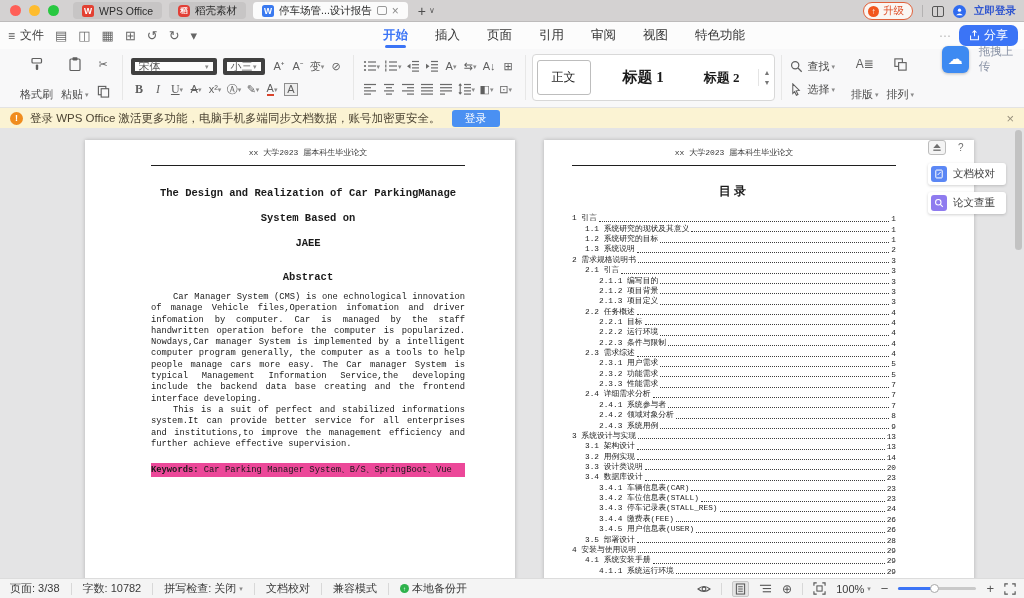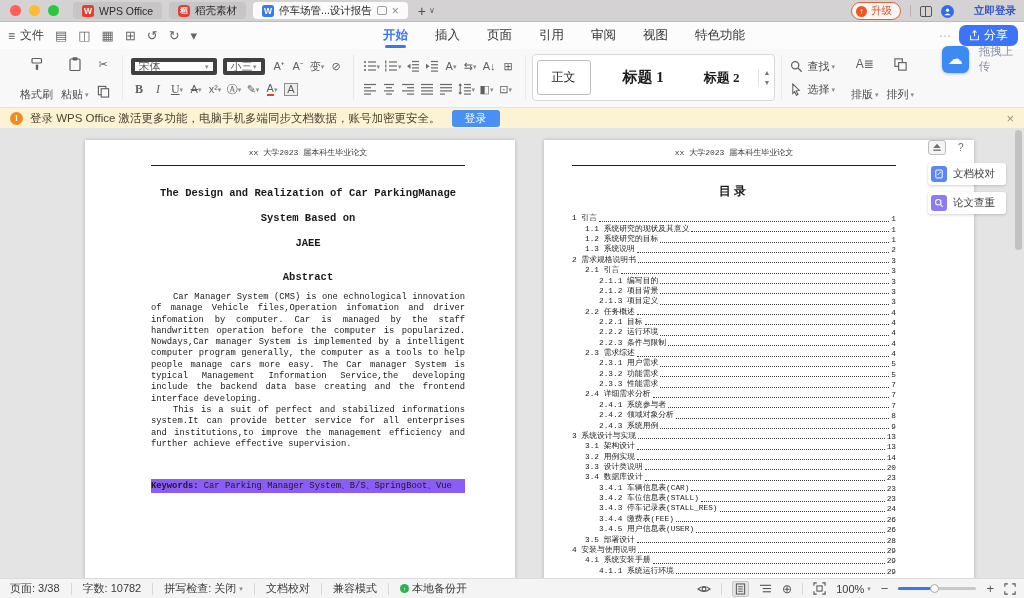--- a/index.html
+++ b/index.html
@@ -29,21 +29,21 @@
   .newtab{margin-left:10px;color:#4d4d4d;font-size:14px;}
   .tchev{color:#5a5a5a;font-size:8px;margin-left:3px;}
   .tb-right{position:absolute;right:8px;top:0;height:22px;display:flex;align-items:center;gap:9px;}
   .upg{display:flex;align-items:center;gap:4px;border:1px solid #e0603a;border-radius:9px;
        padding:1px 8px 1px 4px;font-size:10.5px;color:#df4f28;background:#faf6f3;}
   .upg .uarr{width:11px;height:11px;border-radius:50%;background:#f2571f;color:#fff;font-size:8px;
              display:flex;align-items:center;justify-content:center;}
   .tbdiv{width:1px;height:12px;background:#b4b2b2;}
   .boards{width:12px;height:11px;border:1.3px solid #565656;border-radius:2px;position:relative;}
   .boards:after{content:"";position:absolute;left:4px;top:0;bottom:0;width:1.3px;background:#565656;}
-  .login{display:flex;align-items:center;gap:20px;font-size:10.5px;color:#2f55cf;font-weight:bold;}
+  .login{display:flex;align-items:center;gap:8px;font-size:10.5px;color:#2f55cf;font-weight:bold;}
   .pcirc{width:13px;height:13px;border-radius:50%;background:#2f6bf0;display:flex;align-items:center;justify-content:center;}
 
   
   .menubar{position:absolute;top:22px;left:0;right:0;height:27px;background:#fcfcfc;}
   .filearea{position:absolute;left:8px;top:0;height:100%;display:flex;align-items:center;gap:5px;
             font-size:12px;color:#3e3e3e;}
   .hamb{font-size:12px;color:#555;}
   .qat{position:absolute;left:55px;top:0;height:100%;display:flex;align-items:center;gap:11px;}
   .qic{font-size:13px;color:#666;line-height:1;}
   .mtabs{position:absolute;left:383px;top:0;height:100%;display:flex;align-items:center;gap:27px;}
@@ -106,21 +106,21 @@
   .page{position:absolute;top:12px;width:430px;height:450px;background:#fff;
         box-shadow:0 0 4px rgba(0,0,0,.22);font-family:Liberation Mono, monospace;color:#1a1a1a;}
   .page.pl{left:85px;padding:0 50px 0 66px;}
   .page.pr{left:544px;padding:0 78px 0 28px;}
   .phead{margin-top:7px;text-align:center;font-size:8px;color:#3a3a3a;}
   .phr{border:none;border-top:1.3px solid #1f1f1f;margin:7px 0 0;}
   .etitle{margin-top:15px;text-align:center;font-weight:bold;font-size:10.5px;line-height:25px;}
   .eabs{margin-top:15px;text-align:center;font-weight:bold;font-size:10.5px;}
   .epara{margin:0;font-size:8.8px;line-height:11.3px;text-align:justify;text-indent:22px;}
   .epara.first{margin-top:9px;}
-  .ekeys{margin-top:29px;font-size:8.8px;background:#8b5cf6;padding:1px 0;}
+  .ekeys{margin-top:13px;font-size:8.8px;background:#ec4899;padding:1px 0;}
   .toc-title{margin-top:17px;text-align:center;font-weight:bold;font-size:12px;letter-spacing:3px;}
   .toc{margin-top:13px;}
   .toc-row{display:flex;align-items:flex-end;height:10.37px;font-size:7.8px;color:#222;}
   .toc-row .lead{flex:1;border-bottom:1px dotted #3d3d3d;margin:0 2px 1.5px;}
   .toc-row.lv2{padding-left:13px;} .toc-row.lv3{padding-left:27px;}
   .vscroll{position:absolute;right:2px;top:2px;width:7px;height:446px;}
   .vthumb{position:absolute;top:0;left:0;width:7px;height:120px;border-radius:4px;background:#c2c2c2;}
 
   
   .side-tools{position:absolute;left:928px;top:12px;width:78px;}

